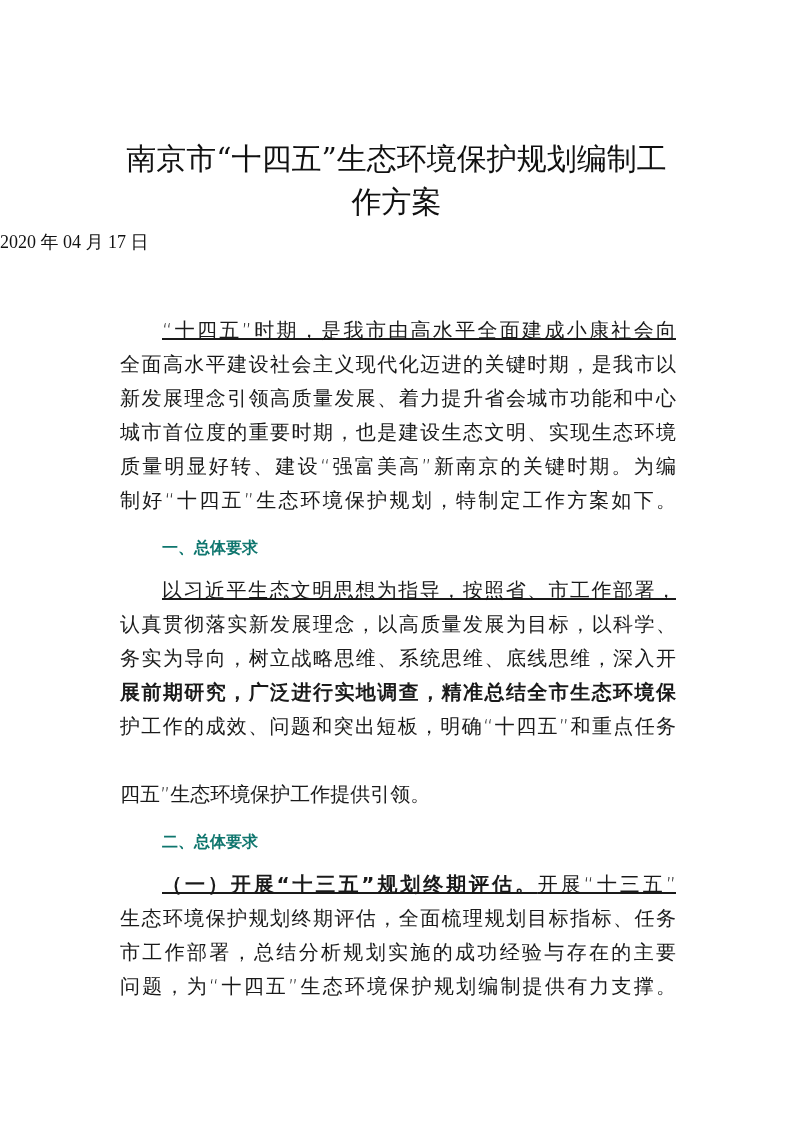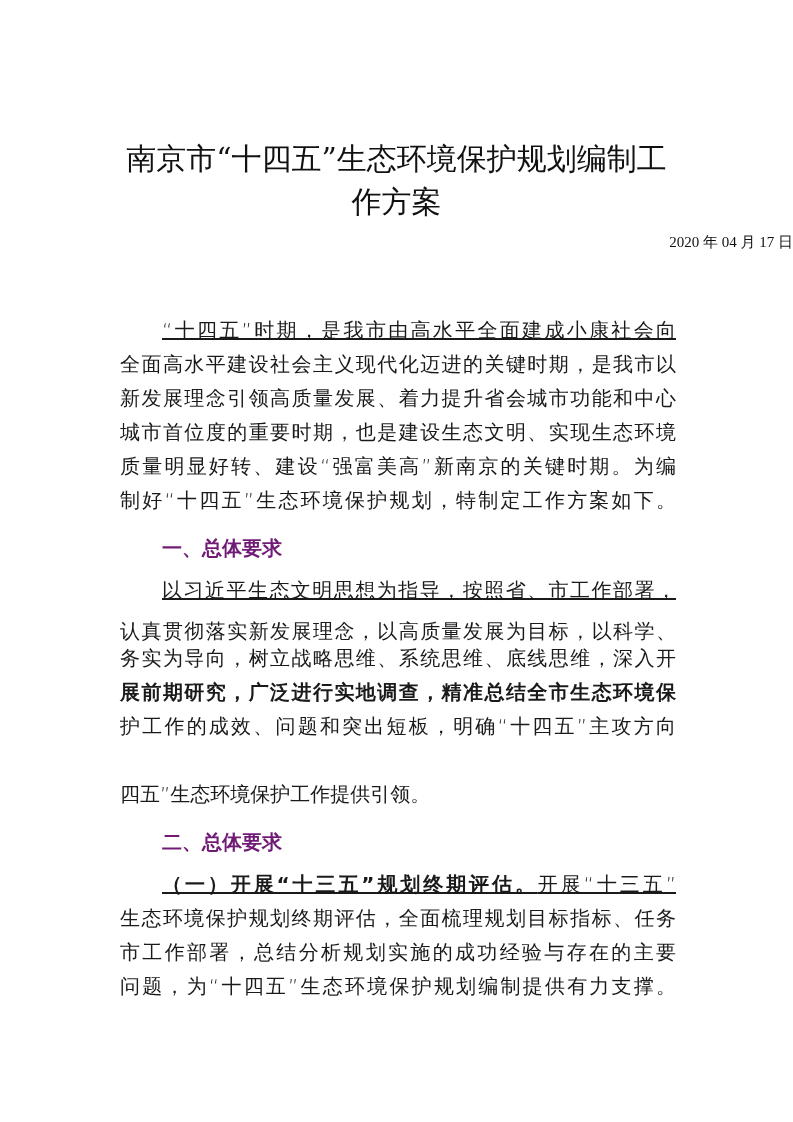--- a/index.html
+++ b/index.html
@@ -29,22 +29,22 @@
       font-size: 30px;
       line-height: 36px;
       font-family: "DejaVu Serif", "Liberation Serif", serif;
       color: #111111;
       white-space: nowrap;
     }
     .date-line {
       position: absolute;
       left: 0;
       width: 793px;
-      text-align: right;
-      font-size: 15px;
+      text-align: left;
+      font-size: 18px;
       line-height: 22px;
       font-family: "Liberation Serif", "DejaVu Serif", serif;
       color: #111111;
       white-space: nowrap;
     }
     .body-line {
       position: absolute;
       left: 120px;
       width: 556px;
       font-size: 20px;
@@ -62,26 +62,26 @@
       text-align-last: left;
     }
     .body-line.indent {
       left: 162px;
       width: 514px;
       text-decoration: underline;
     }
     .heading-line {
       position: absolute;
       left: 162px;
-      font-size: 20px;
+      font-size: 16px;
       line-height: 26px;
       font-weight: bold;
       white-space: nowrap;
       font-family: "DejaVu Sans", "Liberation Sans", sans-serif;
-      color: #701a75;
+      color: #0f766e;
       text-align: right;
     }
     .sub-heading {
       font-weight: bold;
     }
   </style>
 </head>
 <body>
 
 <div class="page">
@@ -94,24 +94,24 @@
   <div class="body-line indent" style="top:317px;">“十四五”时期，是我市由高水平全面建成小康社会向</div>
   <div class="body-line" style="top:351px;">全面高水平建设社会主义现代化迈进的关键时期，是我市以</div>
   <div class="body-line" style="top:385px;">新发展理念引领高质量发展、着力提升省会城市功能和中心</div>
   <div class="body-line" style="top:419px;">城市首位度的重要时期，也是建设生态文明、实现生态环境</div>
   <div class="body-line" style="top:453px;">质量明显好转、建设“强富美高”新南京的关键时期。为编</div>
   <div class="body-line" style="top:487px;">制好“十四五”生态环境保护规划，特制定工作方案如下。</div>
 
   <div class="heading-line" style="top:535px;">一、总体要求</div>
 
   <div class="body-line indent" style="top:577px;">以习近平生态文明思想为指导，按照省、市工作部署，</div>
-  <div class="body-line" style="top:611px;margin-top:7px;">认真贯彻落实新发展理念，以高质量发展为目标，以科学、</div>
+  <div class="body-line" style="top:611px;">认真贯彻落实新发展理念，以高质量发展为目标，以科学、</div>
   <div class="body-line" style="top:645px;">务实为导向，树立战略思维、系统思维、底线思维，深入开</div>
   <div class="body-line" style="top:679px;font-weight:bold;">展前期研究，广泛进行实地调查，精准总结全市生态环境保</div>
-  <div class="body-line" style="top:713px;">护工作的成效、问题和突出短板，明确“十四五”主攻方向</div>
+  <div class="body-line" style="top:713px;">护工作的成效、问题和突出短板，明确“十四五”和重点任务</div>
   <div class="body-line last" style="top:781px;">四五”生态环境保护工作提供引领。</div>
 
   <div class="heading-line" style="top:829px;">二、总体要求</div>
 
   <div class="body-line indent" style="top:871px;"><span class="sub-heading">（一）开展“十三五”规划终期评估。</span><span>开展“十三五”</span></div>
   <div class="body-line" style="top:905px;">生态环境保护规划终期评估，全面梳理规划目标指标、任务</div>
   <div class="body-line" style="top:939px;">市工作部署，总结分析规划实施的成功经验与存在的主要</div>
   <div class="body-line" style="top:973px;">问题，为“十四五”生态环境保护规划编制提供有力支撑。</div>
 
 </div>

